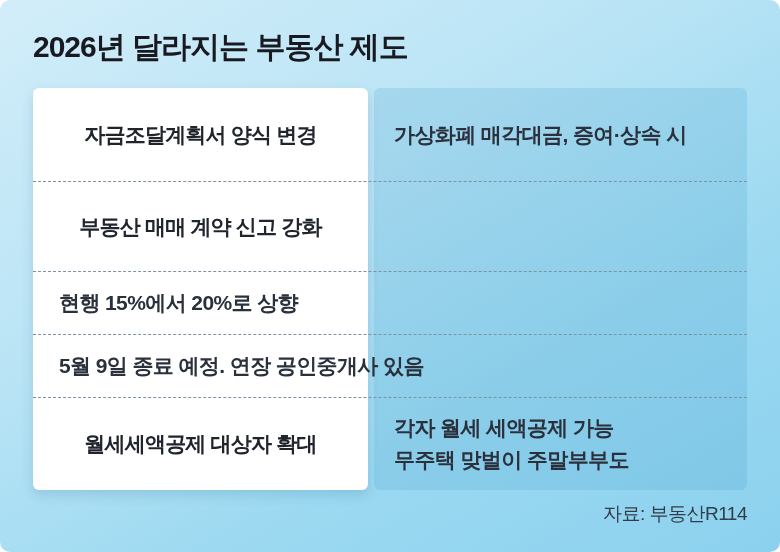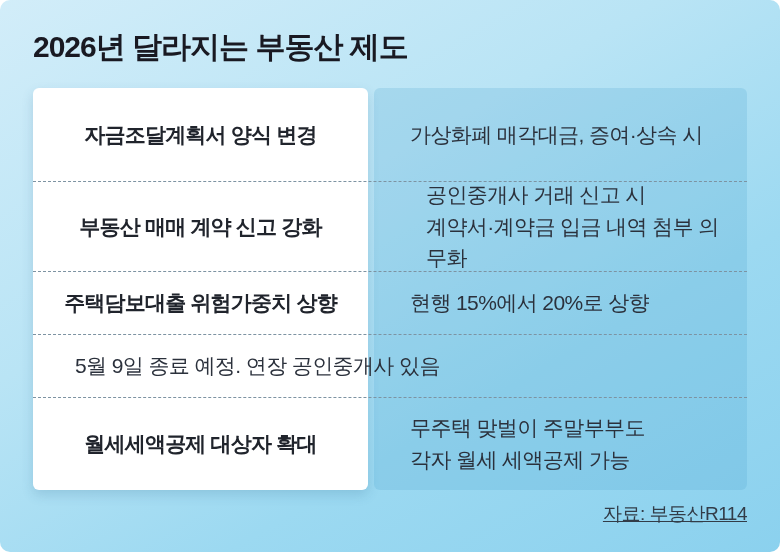--- a/index.html
+++ b/index.html
@@ -60,41 +60,40 @@
     align-items: center;
     justify-content: center;
     font-size: 21px;
     font-weight: 700;
     color: #20242c;
     letter-spacing: -0.8px;
     padding: 0 24px;
   }
   .cell-right {
     flex: 1;
-    margin-left: 24px;
+    margin-left: 8px;
     display: flex;
     flex-direction: column;
     justify-content: center;
     padding-left: 18px;
     padding-right: 24px;
     font-size: 21px;
-    font-weight: 400;
+    font-weight: 700;
     color: #2b313c;
     letter-spacing: -0.6px;
     line-height: 1.52;
   }
   .detail-line:empty { display: none; }
   .source-credit {
     position: absolute;
     right: 33px; top: 501px;
     font-size: 19px;
     font-weight: 400;
     color: #323c48;
     letter-spacing: -0.5px;
-    text-decoration: underline;
   }
 </style>
 </head>
 <body>
 
 <div class="board">
 
   <div class="page-title">2026년 달라지는 부동산 제도</div>
 
   <div class="policy-table">
@@ -105,46 +104,41 @@
 
       <div class="row">
         <div class="cell-left">자금조달계획서 양식 변경</div>
         <div class="cell-right">
           <div class="detail-line">가상화폐 매각대금, 증여·상속 시</div>
         </div>
       </div>
 
       <div class="row">
         <div class="cell-left">부동산 매매 계약 신고 강화</div>
-        <div class="cell-right">
-          <div class="detail-line">공인중개사 거래 신고 시</div>
-          <div class="detail-line">계약서·계약금 입금 내역 첨부 의무화</div>
-        </div>
       </div>
 
       <div class="row">
-        <div class="cell-left">주택담보대출 위험가중치 상향</div>
         <div class="cell-right">
           <div class="detail-line">현행 15%에서 20%로 상향</div>
 
         </div>
       </div>
 
       <div class="row">
         <div class="cell-right">
           <div class="detail-line">5월 9일 종료 예정. 연장 공인중개사 있음</div>
 
         </div>
       </div>
 
       <div class="row">
         <div class="cell-left">월세세액공제 대상자 확대</div>
         <div class="cell-right">
+          <div class="detail-line">각자 월세 세액공제 가능</div>
           <div class="detail-line">무주택 맞벌이 주말부부도</div>
-          <div class="detail-line">각자 월세 세액공제 가능</div>
         </div>
       </div>
 
     </div>
   </div>
 
   <div class="source-credit">자료: 부동산R114</div>
 
 </div>
 

